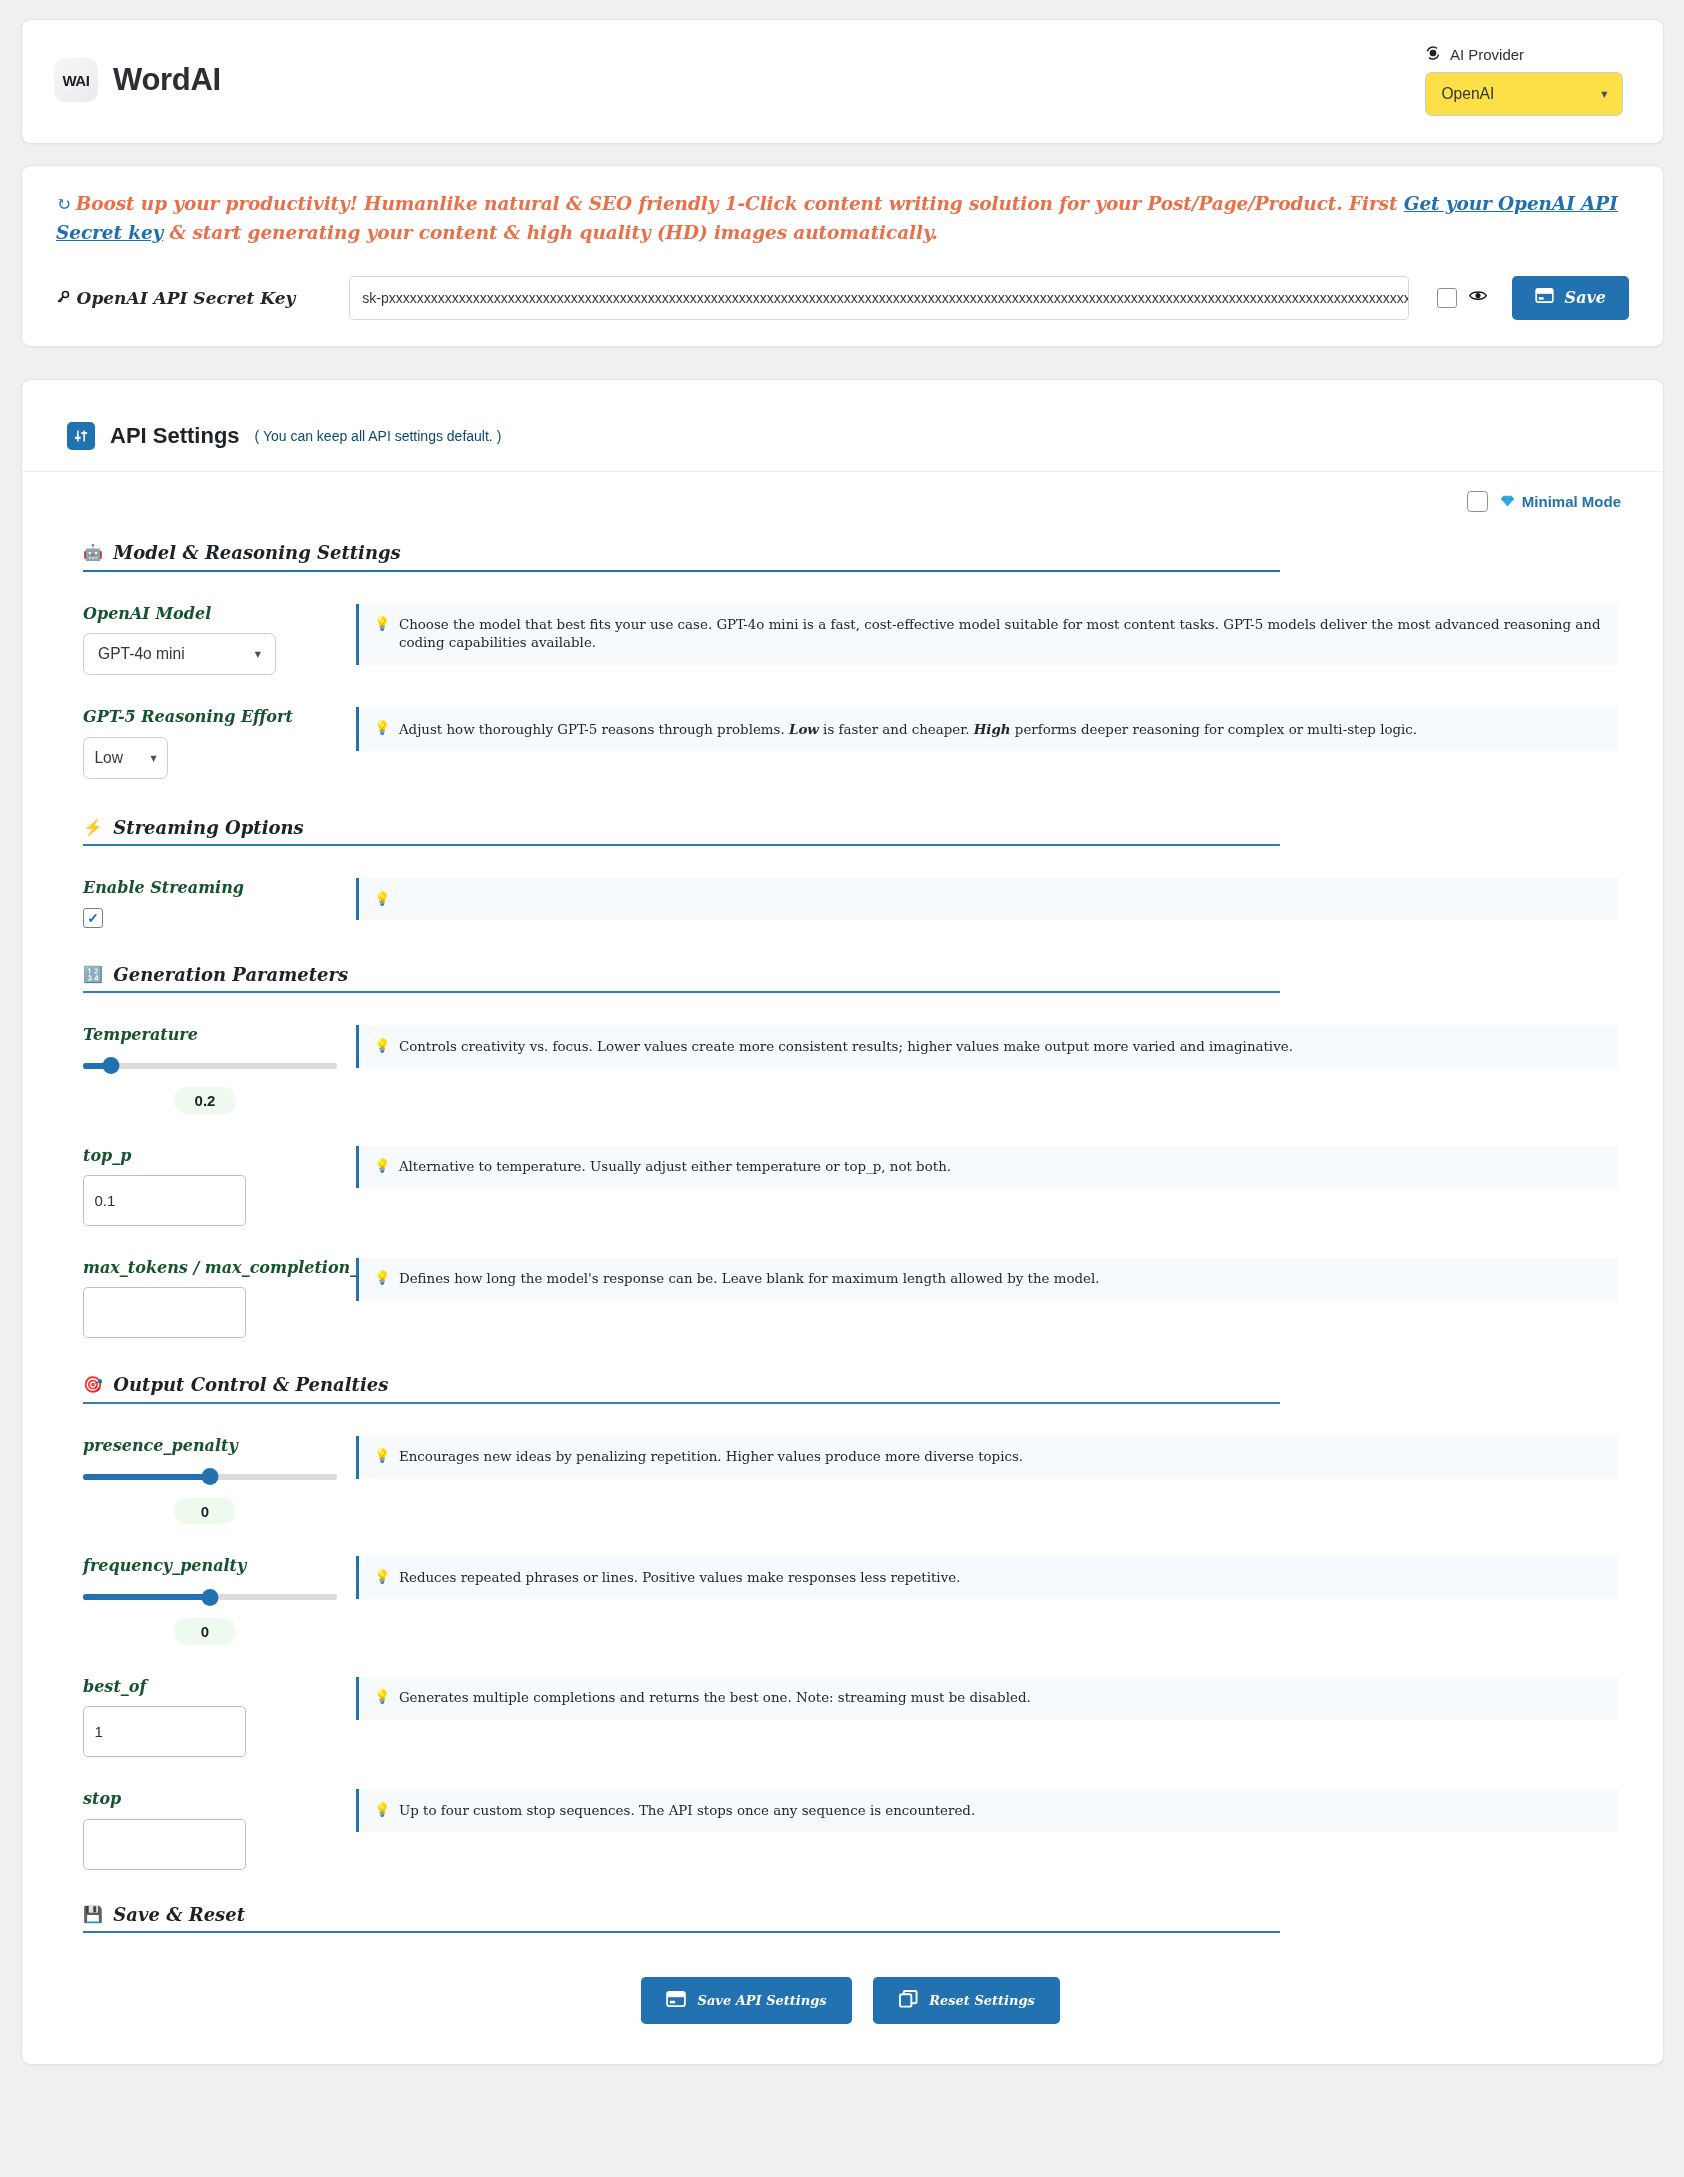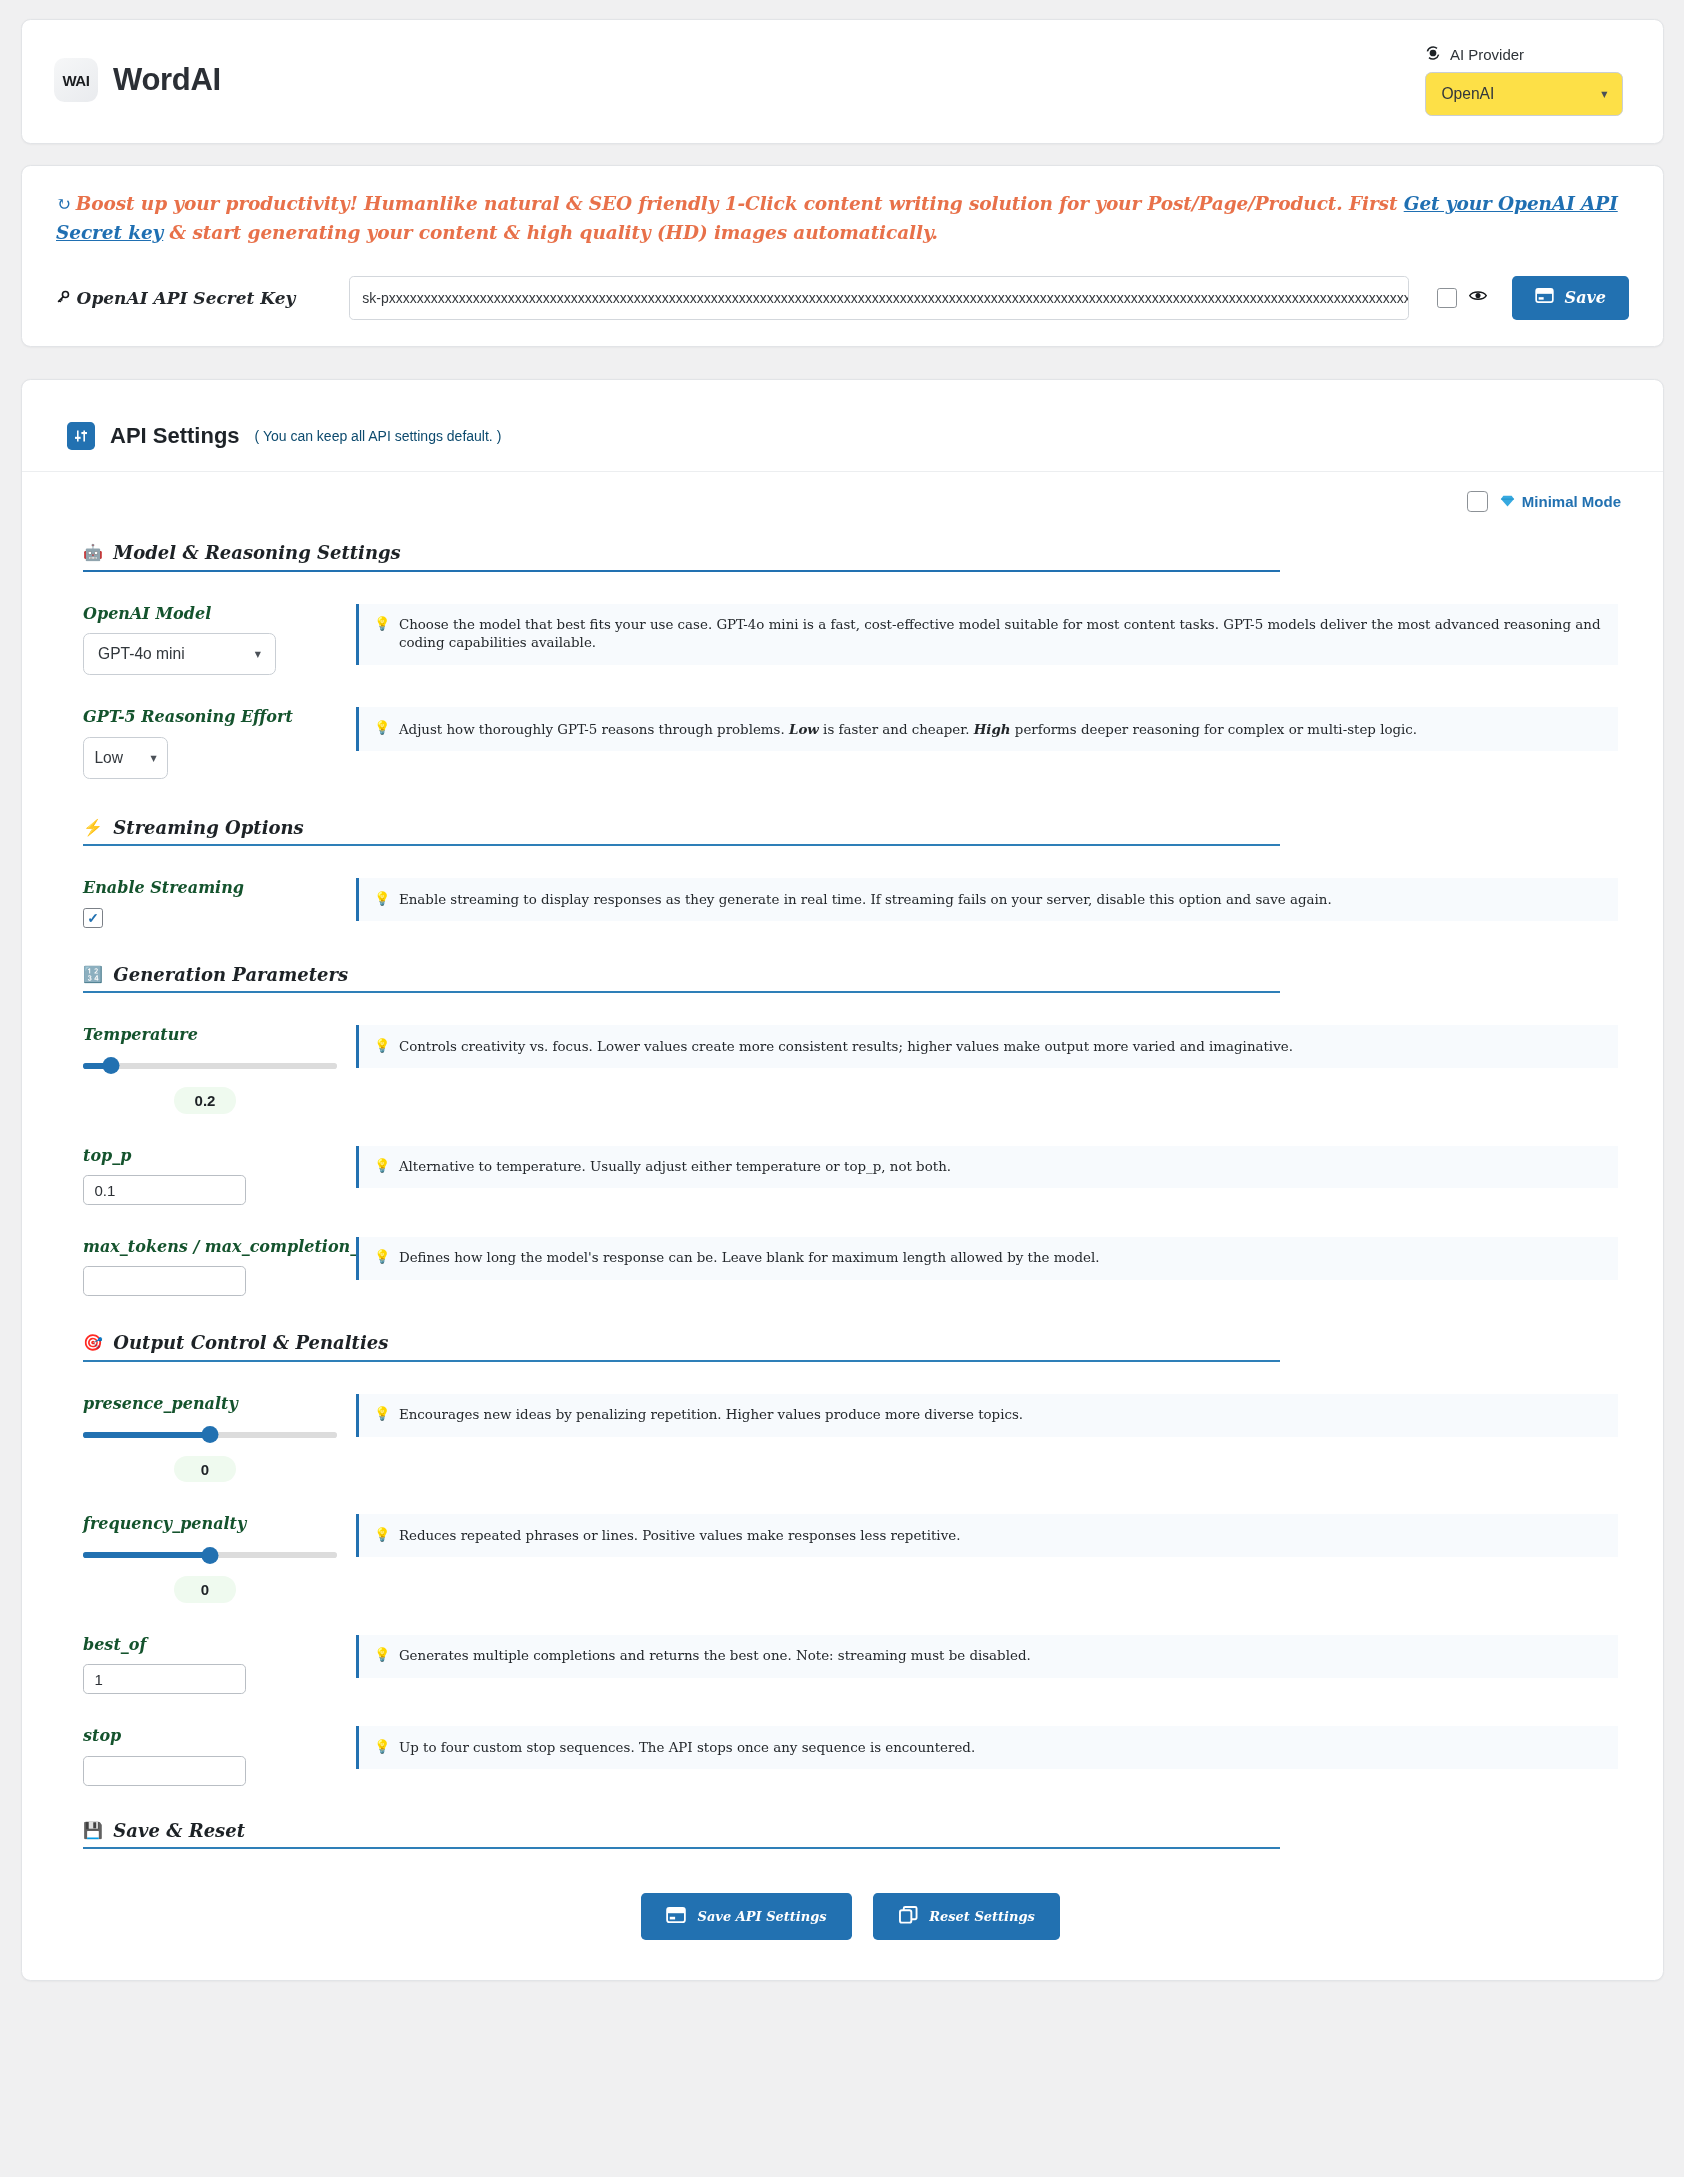--- a/index.html
+++ b/index.html
@@ -171,21 +171,21 @@
   }
   .sel {
     height: 42px; border: 0.9px solid #c9ced4; border-radius: 6.6px;
     background: #fff; display: flex; align-items: center;
     justify-content: space-between; padding: 16px 14px;
     font-size: 15.6px; color: #32373c;
   }
   .sel.w-narrow { width: 85px; padding: 0 10.4px; }
   .sel.w-model { width: 193px; }
   .txtbox {
-    width: 163px; height: 30px;
+    width: 163px; height: 51px;
     border: 0.9px solid #b9bec4; border-radius: 4.7px;
     background: #fff; display: flex; align-items: center;
     padding: 0 10.4px; font-size: 15px; color: #2c3035;
   }
   .chk-blue {
     width: 20px; height: 20px; border: 0.9px solid #7b8087; border-radius: 2.8px;
     background: #fff; display: flex; align-items: center; justify-content: center;
     color: #2271b1; font-size: 14px; font-weight: 700;
   }
 
@@ -373,21 +373,20 @@
       <span>Streaming Options</span>
     </div>
 
     <div class="row">
       <div class="ctrl">
         <div class="ctrl-label">Enable Streaming</div>
         <span class="chk-blue">✓</span>
       </div>
       <div class="hint">
         <span class="bulb">💡</span>
-        <span>Enable streaming to display responses as they generate in real time. If streaming fails on your server, disable this option and save again.</span>
       </div>
     </div>
 
     <div class="section-head" style="border-bottom-color:#2e7fb8; margin-top:36px">
       <span class="ico">🔢</span>
       <span>Generation Parameters</span>
     </div>
 
     <div class="row">
       <div class="ctrl">

